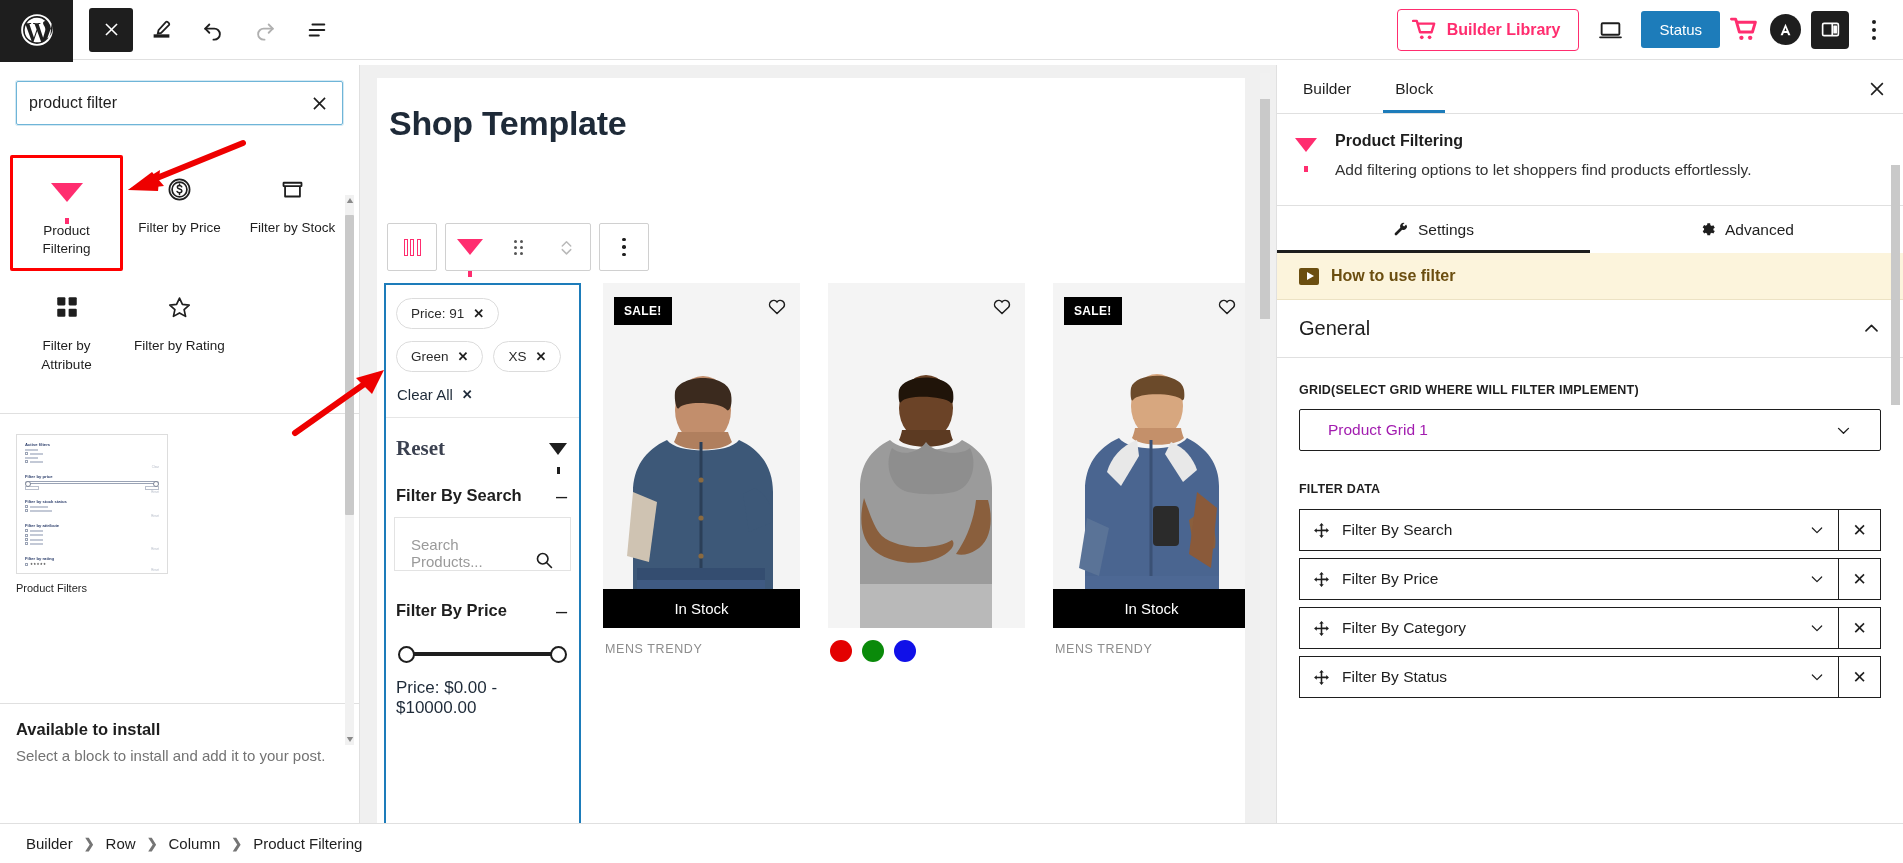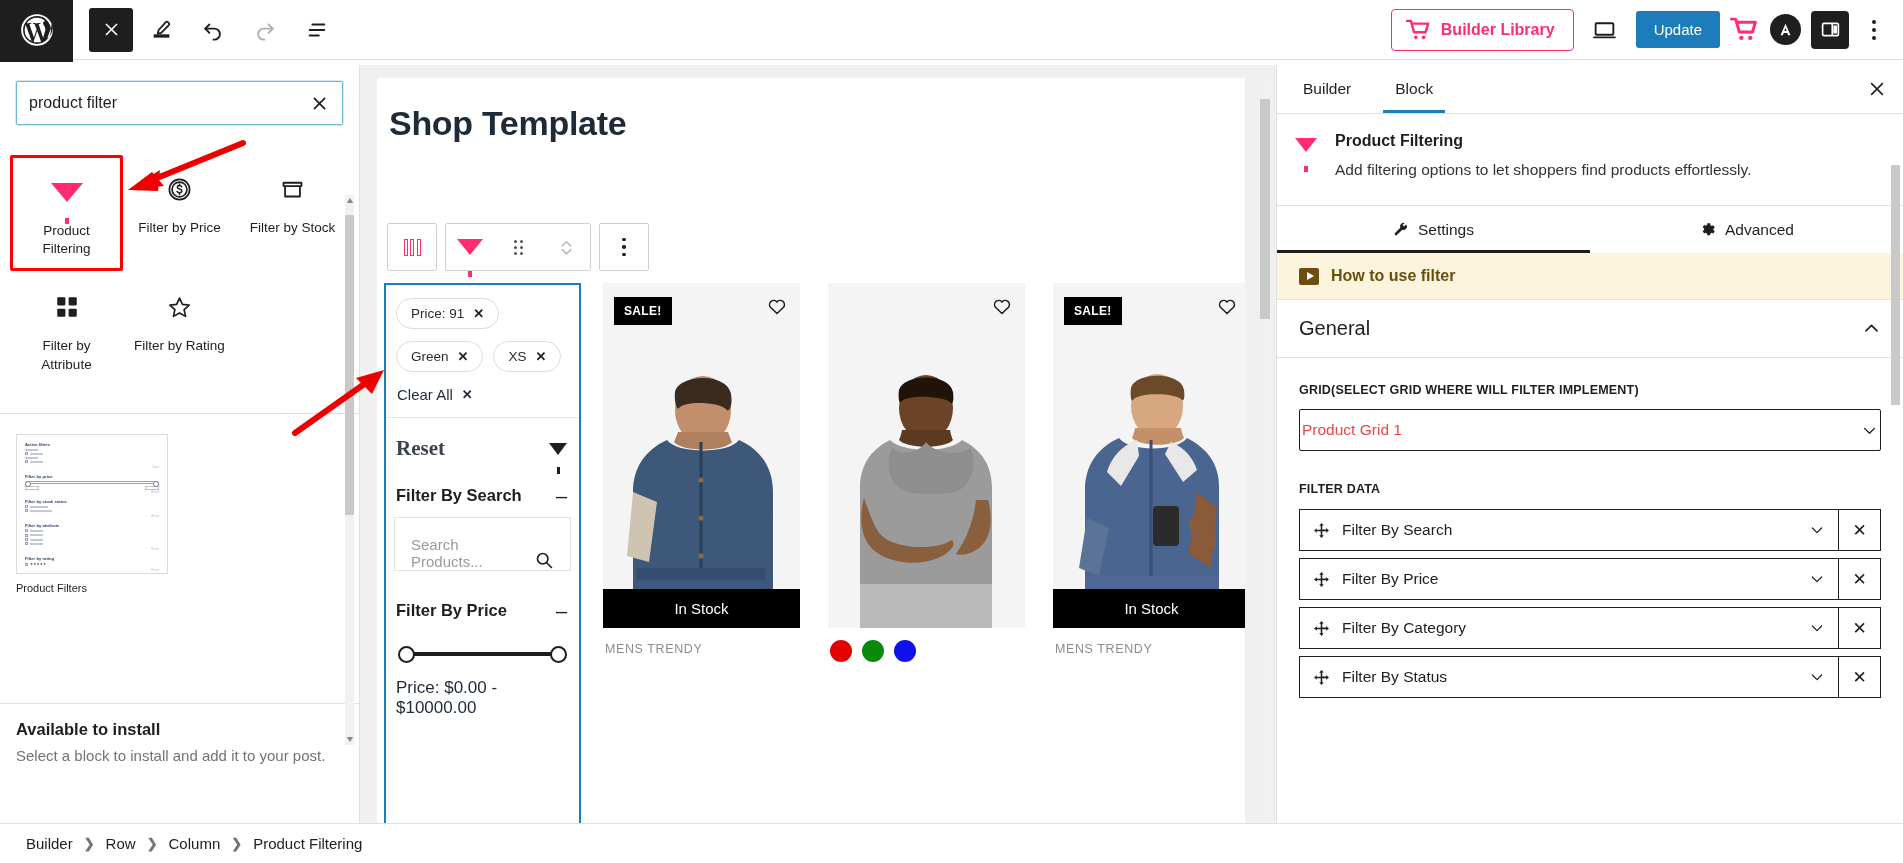--- a/index.html
+++ b/index.html
@@ -299,21 +299,21 @@
   .gen-head .t { font-size: 20px; color: #1e1e1e; }
 
   .rp-body { padding: 22px 22px 0 22px; }
   .fld-label {
     font-size: 12.5px; font-weight: 700; color: #1e1e1e; letter-spacing: .2px;
     line-height: 1.6; text-transform: uppercase;
   }
   .sel {
     margin-top: 9px; height: 42px; border: 1px solid #1e1e1e; border-radius: 2px;
     display: flex; align-items: center; justify-content: space-between;
-    padding: 0 2px; cursor: pointer; font-size: 15.5px; color: #ef4444;
+    padding: 0 28px; cursor: pointer; font-size: 15.5px; color: #a21caf;
   }
   .fld-label.spaced { margin-top: 28px; }
   .filter-rows { margin-top: 10px; display: flex; flex-direction: column; gap: 7px; }
   .frow { display: flex; align-items: center; gap: 10px; }
   .frow-main {
     flex: 1; height: 42px; border: 1px solid #1e1e1e; display: flex;
     align-items: center; gap: 12px; padding: 0 13px; cursor: pointer;
   }
   .frow-main .nm { flex: 1; font-size: 15.5px; color: #1e1e1e; }
   .frow-x {
@@ -390,21 +390,21 @@
           <circle cx="19" cy="20" r="2" fill="#ff2d6f"></circle>
         </svg>
         <span>Builder Library</span>
       </button>
       <button class="device-btn">
         <svg viewBox="0 0 24 24" width="25" height="25" fill="none" stroke="#1e1e1e" stroke-width="1.8">
           <rect x="3.5" y="6" width="17" height="11" rx="1"></rect>
             <path d="M2 19.5h20" stroke-linecap="round"></path>
         </svg>
       </button>
-      <button class="update-btn">Update</button>
+      <button class="update-btn">Status</button>
       <svg class="cart-ico" viewBox="0 0 28 24" style="width:30px;height:25px;cursor:pointer">
         <path d="M1 2h4l3.6 12.4h12.6L24 5H7" fill="none" stroke="#ff2d6f" stroke-width="2.8" stroke-linejoin="round" stroke-linecap="round"></path>
         <circle cx="10.5" cy="20" r="2.1" fill="#ff2d6f"></circle>
         <circle cx="19" cy="20" r="2.1" fill="#ff2d6f"></circle>
       </svg>
       <div class="circle-a">
         <svg viewBox="0 0 24 24" width="17" height="17" fill="#fff">
             <path d="M12 4l7 16h-3.2l-1.3-3.2H9.5L8.2 20H5l7-16zm0 5.6L10.4 14h3.2L12 9.6z"></path>
           </svg>
       </div>

